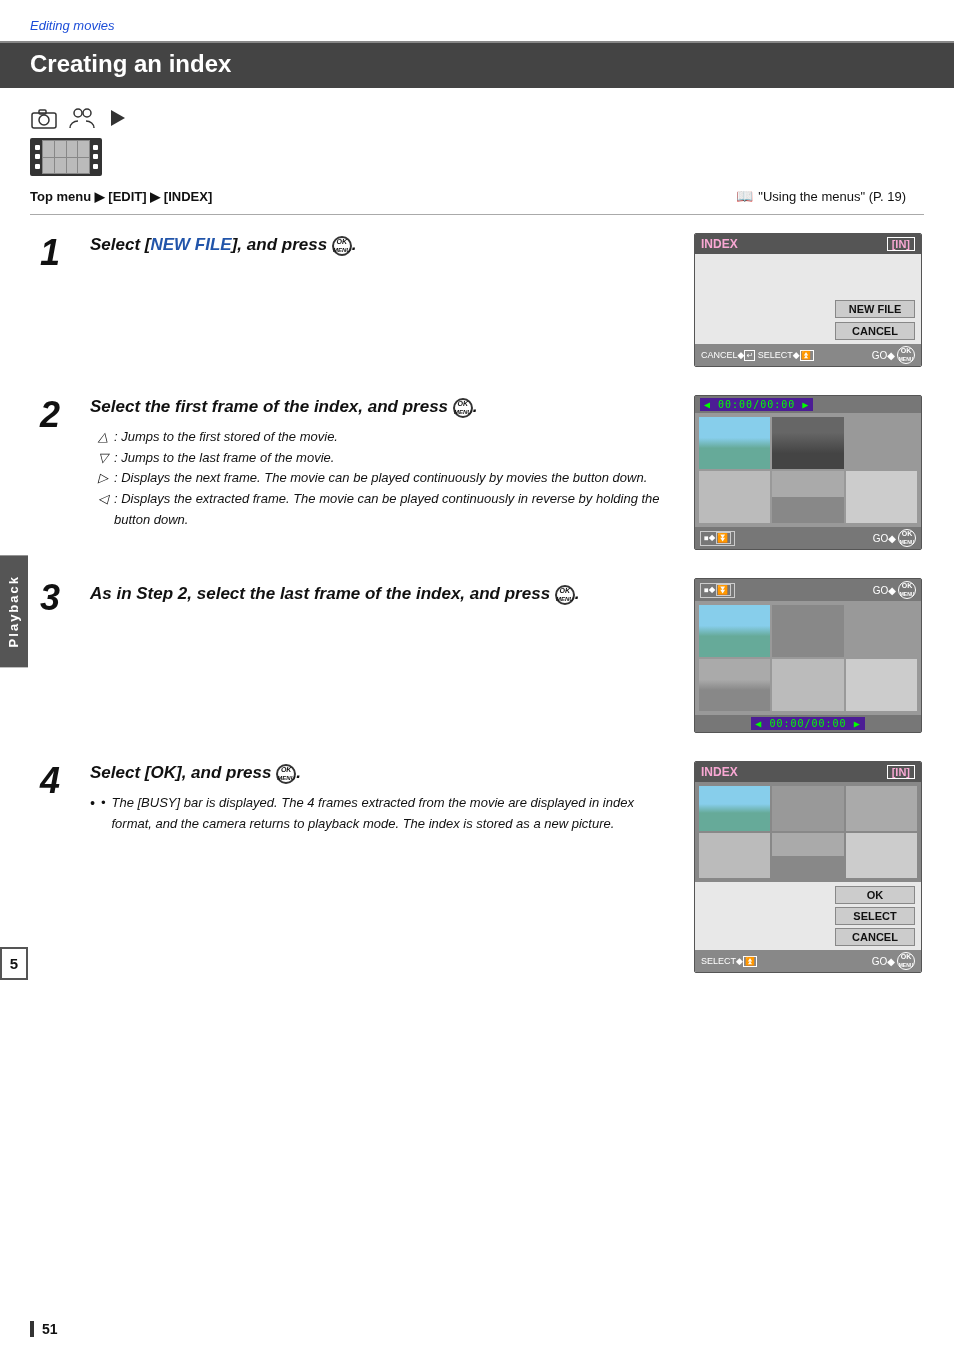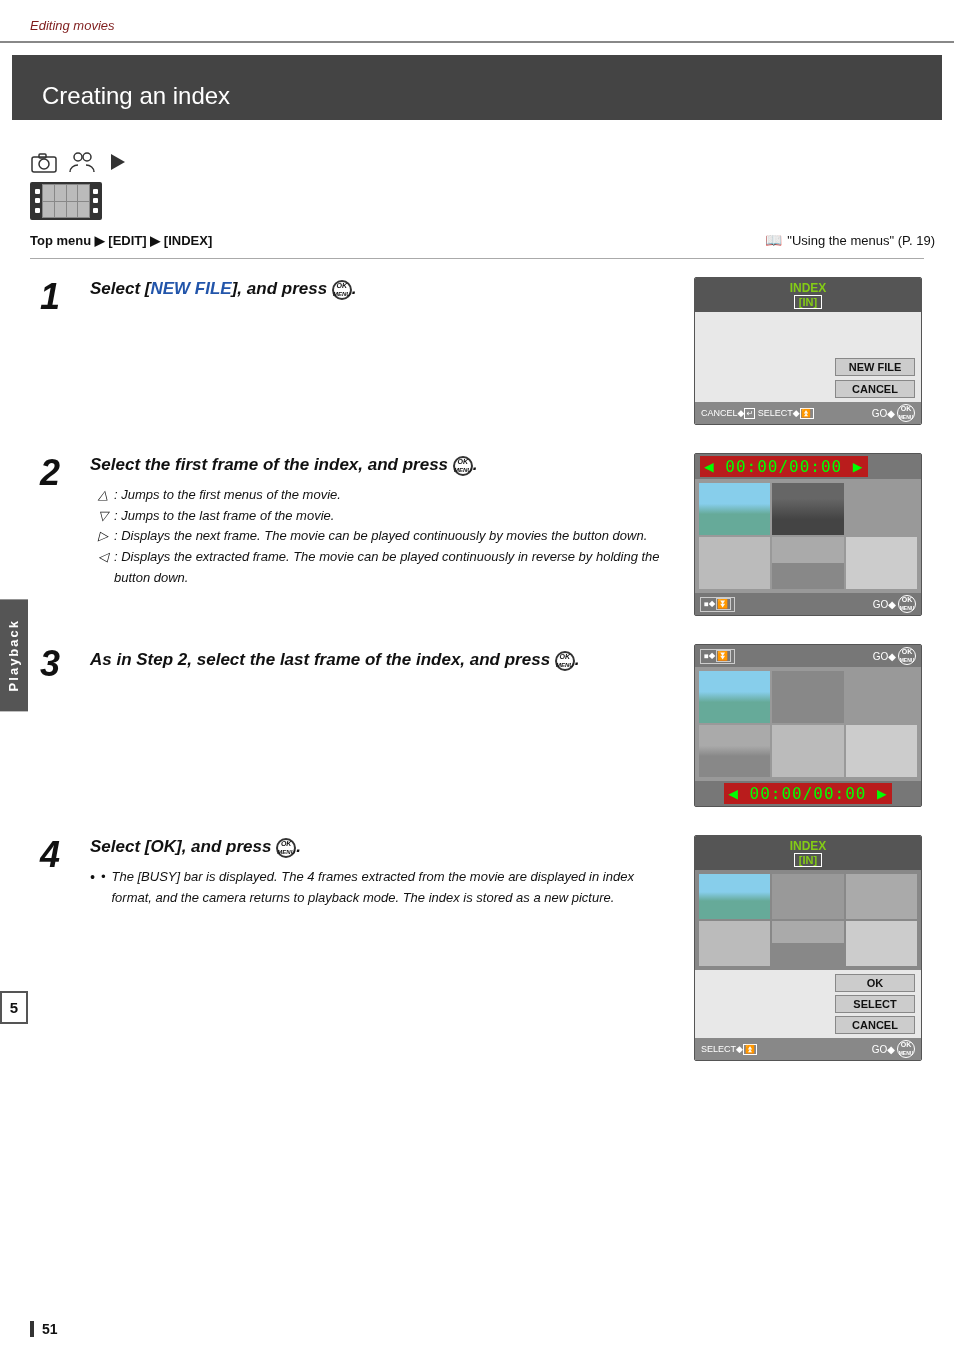--- a/index.html
+++ b/index.html
@@ -10,38 +10,38 @@
       min-height: 1357px;
       position: relative;
       color: #111;
     }
 
     
     .top-heading {
       font-style: italic;
       font-size: 13px;
       padding: 18px 30px 8px 30px;
-      color: #7f1d1d;
+      color: #1d4ed8;
     }
 
     
     .top-rule {
       border: none;
       border-top: 2px solid #888;
       margin: 0 0 0 0;
     }
 
     
     .section-header {
       background: #444;
       color: #fff;
       font-size: 24px;
-      font-weight: normal;
-      padding: 27px 20px 10px 30px;
-      margin: 12px;
+      font-weight: bold;
+      padding: 7px 20px 10px 30px;
+      margin: 0;
     }
 
     
     .icons-row {
       display: flex;
       align-items: center;
       padding: 18px 30px 4px 30px;
       gap: 10px;
     }
     .icon-box {
@@ -90,21 +90,21 @@
       padding: 1px;
     }
     .filmstrip-cell {
       background: #bbb;
     }
 
     
     .menu-path-row {
       display: flex;
       align-items: center;
-      padding: 6px 19px 10px 30px;
+      padding: 6px 48px 10px 30px;
       justify-content: space-between;
     }
     .menu-path-left {
       font-size: 13px;
       font-weight: bold;
     }
     .menu-path-right {
       font-size: 13px;
       display: flex;
       align-items: center;
@@ -169,28 +169,27 @@
       overflow: hidden;
       font-size: 11px;
     }
 
     
     .index-screen {
       width: 228px;
     }
     .index-screen-top {
       background: #555;
-      color: #84cc16;
+      color: #f9a8d4;
       display: flex;
       justify-content: space-between;
       align-items: center;
       padding: 3px 6px;
       font-size: 12px;
       font-weight: bold;
-      flex-direction: column;
     }
     .index-screen-top .badge {
       border: 1.5px solid #fff;
       padding: 0 4px;
       font-size: 11px;
     }
     .index-screen-body {
       background: #e8e8e8;
       height: 90px;
       display: flex;
@@ -244,24 +243,24 @@
     .video-top-bar {
       background: #777;
       display: flex;
       justify-content: space-between;
       align-items: center;
       padding: 2px 5px;
       font-size: 10px;
       color: #fff;
     }
     .timecode {
-      background: #b91c1c;
+      background: #4c1d95;
       color: #0f0;
       font-family: monospace;
-      font-size: 16px;
+      font-size: 10px;
       padding: 1px 4px;
       letter-spacing: 1px;
     }
     .video-grid {
       display: grid;
       grid-template-columns: 1fr 1fr 1fr;
       gap: 2px;
       padding: 4px;
       background: #999;
     }
@@ -467,21 +466,21 @@
           Select the first frame of the index, and press
           <span class="ok-circle-small">
               <span style="font-size:7px; font-weight:bold; line-height:1.1; text-align:center;">OK<br><span style="font-size:6px;">MENU</span></span>
             </span>.
         </div>
         <div class="step-body">
           <table style="border-collapse: collapse; font-size: 13px; line-height: 1.6;">
             <tbody>
                 <tr>
               <td style="padding-right: 6px; padding-left: 8px; vertical-align: top;">△</td>
-              <td>: Jumps to the first menus of the movie.</td>
+              <td>: Jumps to the first stored of the movie.</td>
             </tr>
             <tr>
               <td style="padding-right: 6px; padding-left: 8px; vertical-align: top;">▽</td>
               <td>: Jumps to the last frame of the movie.</td>
             </tr>
             <tr>
               <td style="padding-right: 6px; padding-left: 8px; vertical-align: top;">▷</td>
               <td>: Displays the next frame. The movie can be played continuously by movies the button down.</td>
             </tr>
             <tr>

